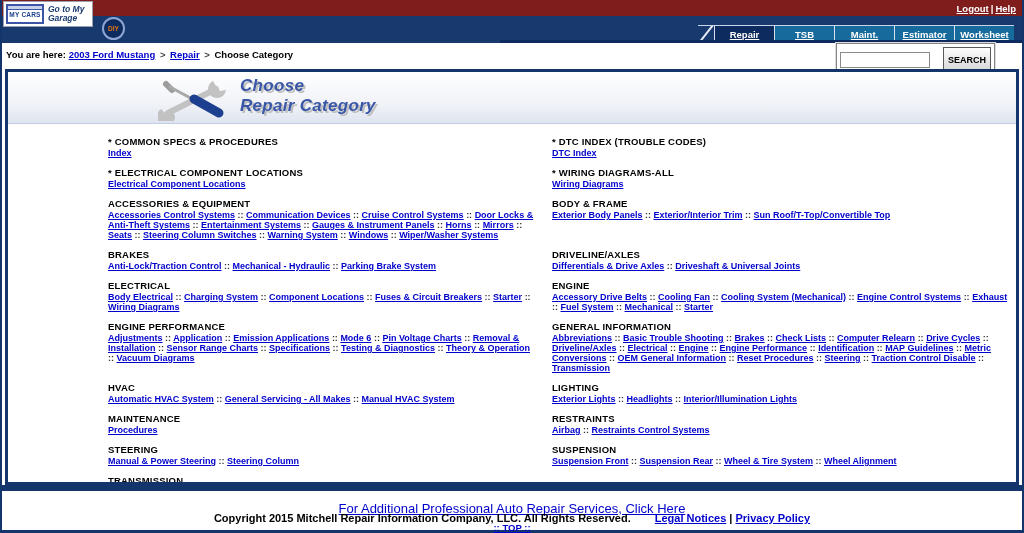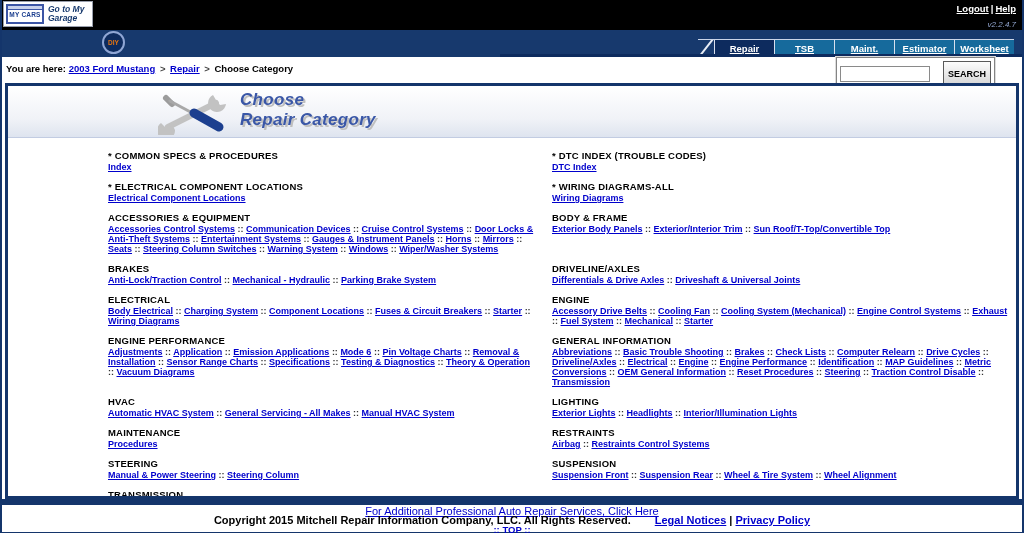--- a/index.html
+++ b/index.html
@@ -3,21 +3,21 @@
 <meta charset="utf-8">
 <style>
   * { margin:0; padding:0; box-sizing:content-box; }
   html,body { width:1024px; height:533px; overflow:hidden; background:#fff;
               font-family:"Liberation Sans", sans-serif; position:relative; }
 
   .edge { position:absolute; top:0; bottom:0; width:2px; background:#14356B; z-index:50; }
   .edge.left { left:0; } .edge.right { right:0; }
 
   
-  .topbar { position:relative; height:30px; background:#000000; }
+  .topbar { position:relative; height:16px; background:#7f1d1d; }
   .mycars { position:absolute; left:3px; top:1px; height:22px; background:#fff;
             border:1px solid #9aa0ad; display:flex; align-items:center; gap:4px;
             padding:1px 4px 1px 2px; z-index:60; cursor:pointer; }
   .plate { display:inline-block; width:34px; height:16px; border:2px solid #3C55A5; background:#fff; text-align:center; }
   .plate-top { display:block; height:3px; background:#C9D2EC; border-bottom:1px solid #3C55A5; }
   .plate-text { display:block; font-size:6.5px; font-weight:bold; color:#1C3F8F; line-height:9px; letter-spacing:0.2px; }
   .garage-label { font-size:8.5px; font-weight:bold; font-style:italic; color:#17396D; line-height:9px; width:40px; }
   .session { position:absolute; right:8px; top:3px; text-align:right; }
   .session-links { font-size:9.5px; font-weight:bold; }
   .session-links a { color:#fff; text-decoration:underline; }
@@ -73,21 +73,21 @@
   .cat-cell.right { flex:1; min-width:0; }
   .cat-heading { font-size:9.5px; font-weight:bold; color:#000; letter-spacing:0.2px; margin-bottom:1px; }
   .cat-links { font-size:9px; line-height:10px; max-width:428px; }
   .cat-cell.right .cat-links { max-width:458px; }
   .cat-links a { color:#0000CC; font-weight:bold; text-decoration:underline; }
   .cat-links .sep { color:#333; font-weight:bold; }
 
   
   .footer-band { height:6px; background:#14356B; }
   .footer { height:27px; text-align:center; background:#fff; }
-  .f-line1 { font-size:11px; line-height:10px; padding-top:1px; }
+  .f-line1 { font-size:13px; line-height:10px; padding-top:1px;margin-top:12px; }
   .f-line1 a { color:#0000CC; text-decoration:underline; }
   .f-line2 { font-size:11px; line-height:9px; color:#000; font-weight:bold; }
   .f-line2 a { color:#0000CC; text-decoration:underline; }
   .f-line2 .gap { display:inline-block; width:24px; }
   .f-line3 { font-size:9.5px; line-height:9px; font-weight:bold; }
   .f-line3 a { color:#0000CC; text-decoration:underline; }
   .bottom-bar { height:6px; background:#14356B; }
 </style>
 </head>
 <body>

